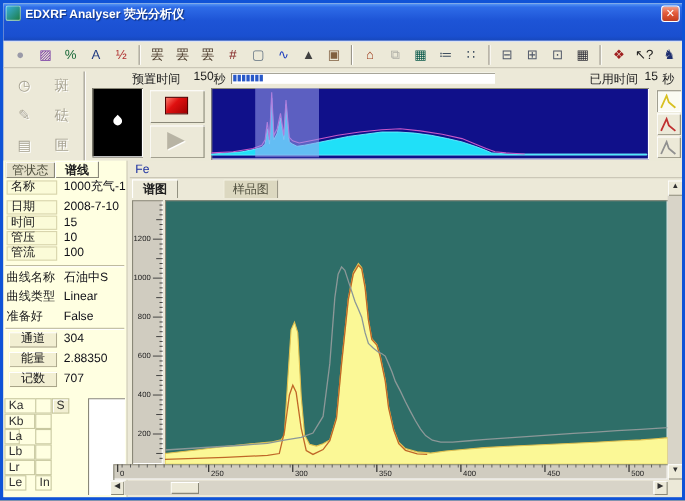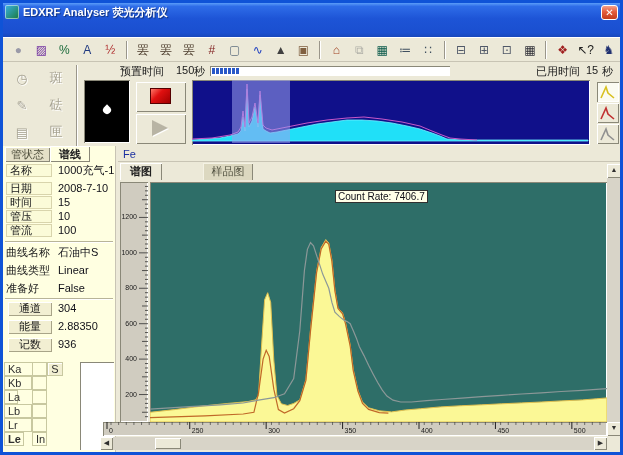--- a/index.html
+++ b/index.html
@@ -283,36 +283,36 @@
       <div class="s-row" style="top: 299px;">
         <div class="s-lab3">通道</div>
         <div class="s-val">304</div>
       </div>
       <div class="s-row" style="top: 317px;">
         <div class="s-lab3">能量</div>
         <div class="s-val">2.88350</div>
       </div>
       <div class="s-row" style="top: 335px;">
         <div class="s-lab3">记数</div>
-        <div class="s-val">936</div>
+        <div class="s-val">707</div>
       </div>
     </div>
 
   <div class="abs" id="linetable" style="left:0;top:0;">
       <div class="lt-cell" style="left: 1px; top: 359px; width: 52px;">Ka</div>
       <div class="lt-cell" style="left: 29px; top: 359px; width: 15px;"></div>
       <div class="lt-cell" style="left: 1px; top: 373px; width: 28px;">Kb</div>
       <div class="lt-cell" style="left: 29px; top: 373px; width: 15px;"></div>
       <div class="lt-cell" style="left: 1px; top: 387px; width: 14px; text-align: center;">La</div>
       <div class="lt-cell" style="left: 29px; top: 387px; width: 15px;"></div>
       <div class="lt-cell" style="left: 1px; top: 401px; width: 28px;">Lb</div>
       <div class="lt-cell" style="left: 29px; top: 401px; width: 15px;"></div>
       <div class="lt-cell" style="left: 1px; top: 415px; width: 28px;">Lr</div>
       <div class="lt-cell" style="left: 29px; top: 415px; width: 15px;"></div>
-      <div class="lt-cell" style="left: 1px; top: 429px; width: 20px; font-weight: bold;">Le</div>
+      <div class="lt-cell" style="left: 1px; top: 429px; width: 20px;">Le</div>
       <div class="lt-cell" style="left: 29px; top: 429px; width: 15px;">In</div>
     </div>
   <div class="abs lt-cell lt-hdr" style="left:44px;top:359px;width:16px;">S</div>
   <div class="abs whitelist sunken" style="left:77px;top:359px;width:34px;height:88px;">
     <div class="abs sb-thumb raised" style="left:25px;top:79px;width:7px;height:7px;"></div>
   </div>
 
   <div class="abs ruler sunken" style="left:117px;top:179px;width:28px;height:240px;">
     <svg id="yruler" width="28" height="240" viewBox="0 0 28 240">
         <line x1="25" y1="234.68634686346863" x2="28" y2="234.68634686346863" stroke="#303030" stroke-width="0.8"></line>
@@ -460,21 +460,20 @@
       </svg>
   </div>
 
   <div class="abs plot sunken" style="left:147px;top:179px;width:457px;height:240px;">
     <svg id="mainsvg" width="457" height="240" viewBox="0 0 457 240">
         <polygon points="0,240 0.0,230.3 24.5,227.6 52.0,224.1 77.9,221.4 97.8,219.6 105.5,217.9 108.5,213.4 111.6,163.0 114.6,117.8 117.7,110.7 120.7,120.4 123.8,178.0 126.9,213.4 131.4,221.8 137.6,223.5 143.7,221.4 149.8,217.9 155.9,197.5 160.5,147.9 166.6,89.4 171.2,65.5 175.8,57.6 178.8,61.1 181.9,77.9 184.9,108.0 188.0,125.8 192.6,131.1 195.6,140.8 200.2,163.0 203.3,187.7 207.9,208.1 212.5,220.0 218.6,225.8 229.3,228.8 241.5,229.9 255.2,228.0 270.5,226.7 290.4,224.9 311.8,223.7 331.7,222.8 351.5,221.8 371.4,220.9 391.3,220.0 411.1,218.9 432.5,217.9 446.3,216.8 457.0,215.9  457,240" fill="#FBF896" stroke="#E0C050" stroke-width="1"></polygon>
         <polyline points="0.0,235.6 55.0,233.8 93.2,232.0 103.9,230.3 108.5,210.8 113.1,177.1 116.2,168.3 119.2,174.5 123.8,207.2 128.4,227.6 134.5,231.1 143.7,226.7 149.8,218.7 155.9,198.4 160.5,149.1 166.6,90.7 171.2,67.0 175.8,59.2 178.8,62.3 181.9,79.4 184.9,108.8 188.0,126.5 192.6,131.8 195.6,142.1 200.2,164.2 203.3,189.0 207.9,209.0 212.5,221.4 218.6,227.4 229.3,230.6 238.4,231.1" fill="none" stroke="#C06828" stroke-width="1.2"></polyline>
         <polyline points="0.0,227.1 39.7,224.6 70.3,222.8 93.2,221.0 108.5,218.2 123.8,215.7 134.5,211.7 143.7,196.6 149.8,148.8 154.4,88.6 157.4,67.3 160.5,60.6 163.5,63.8 168.1,77.9 172.7,92.1 175.8,99.2 178.8,106.3 181.9,120.4 184.9,130.2 189.5,134.6 194.1,138.2 197.2,139.6 200.2,141.7 203.3,148.8 206.3,155.9 209.4,164.7 214.0,173.6 218.6,183.3 223.2,192.2 227.7,200.5 232.3,208.1 236.9,214.0 243.0,218.2 250.7,220.0 261.4,220.0 276.6,218.7 291.9,217.5 311.8,216.1 331.7,214.7 351.5,213.3 371.4,212.0 391.3,210.8 411.1,209.5 432.5,208.3 446.3,207.4 457.0,206.7" fill="none" stroke="#8C9898" stroke-width="1.2"></polyline>
       </svg>
   </div>
-  <div class="abs countbox" style="left:332px;top:187px;">Count Rate: 7406.7</div>
 
   <div class="abs sb-track" style="left:604px;top:175px;width:14px;height:244px;"></div>
   <div class="abs sb-btn raised" style="left:604px;top:161px;width:14px;height:14px;"><span>▲</span></div>
   <div class="abs sb-btn raised" style="left:604px;top:419px;width:14px;height:14px;"><span>▼</span></div>
 
   <div class="abs sb-track" style="left:110px;top:434px;width:481px;height:13px;"></div>
   <div class="abs sb-btn raised" style="left:97px;top:434px;width:13px;height:13px;"><span>◀</span></div>
   <div class="abs sb-btn raised" style="left:591px;top:434px;width:13px;height:13px;"><span>▶</span></div>
   <div class="abs sb-thumb raised" style="left:152px;top:435px;width:26px;height:11px;"></div>
 

